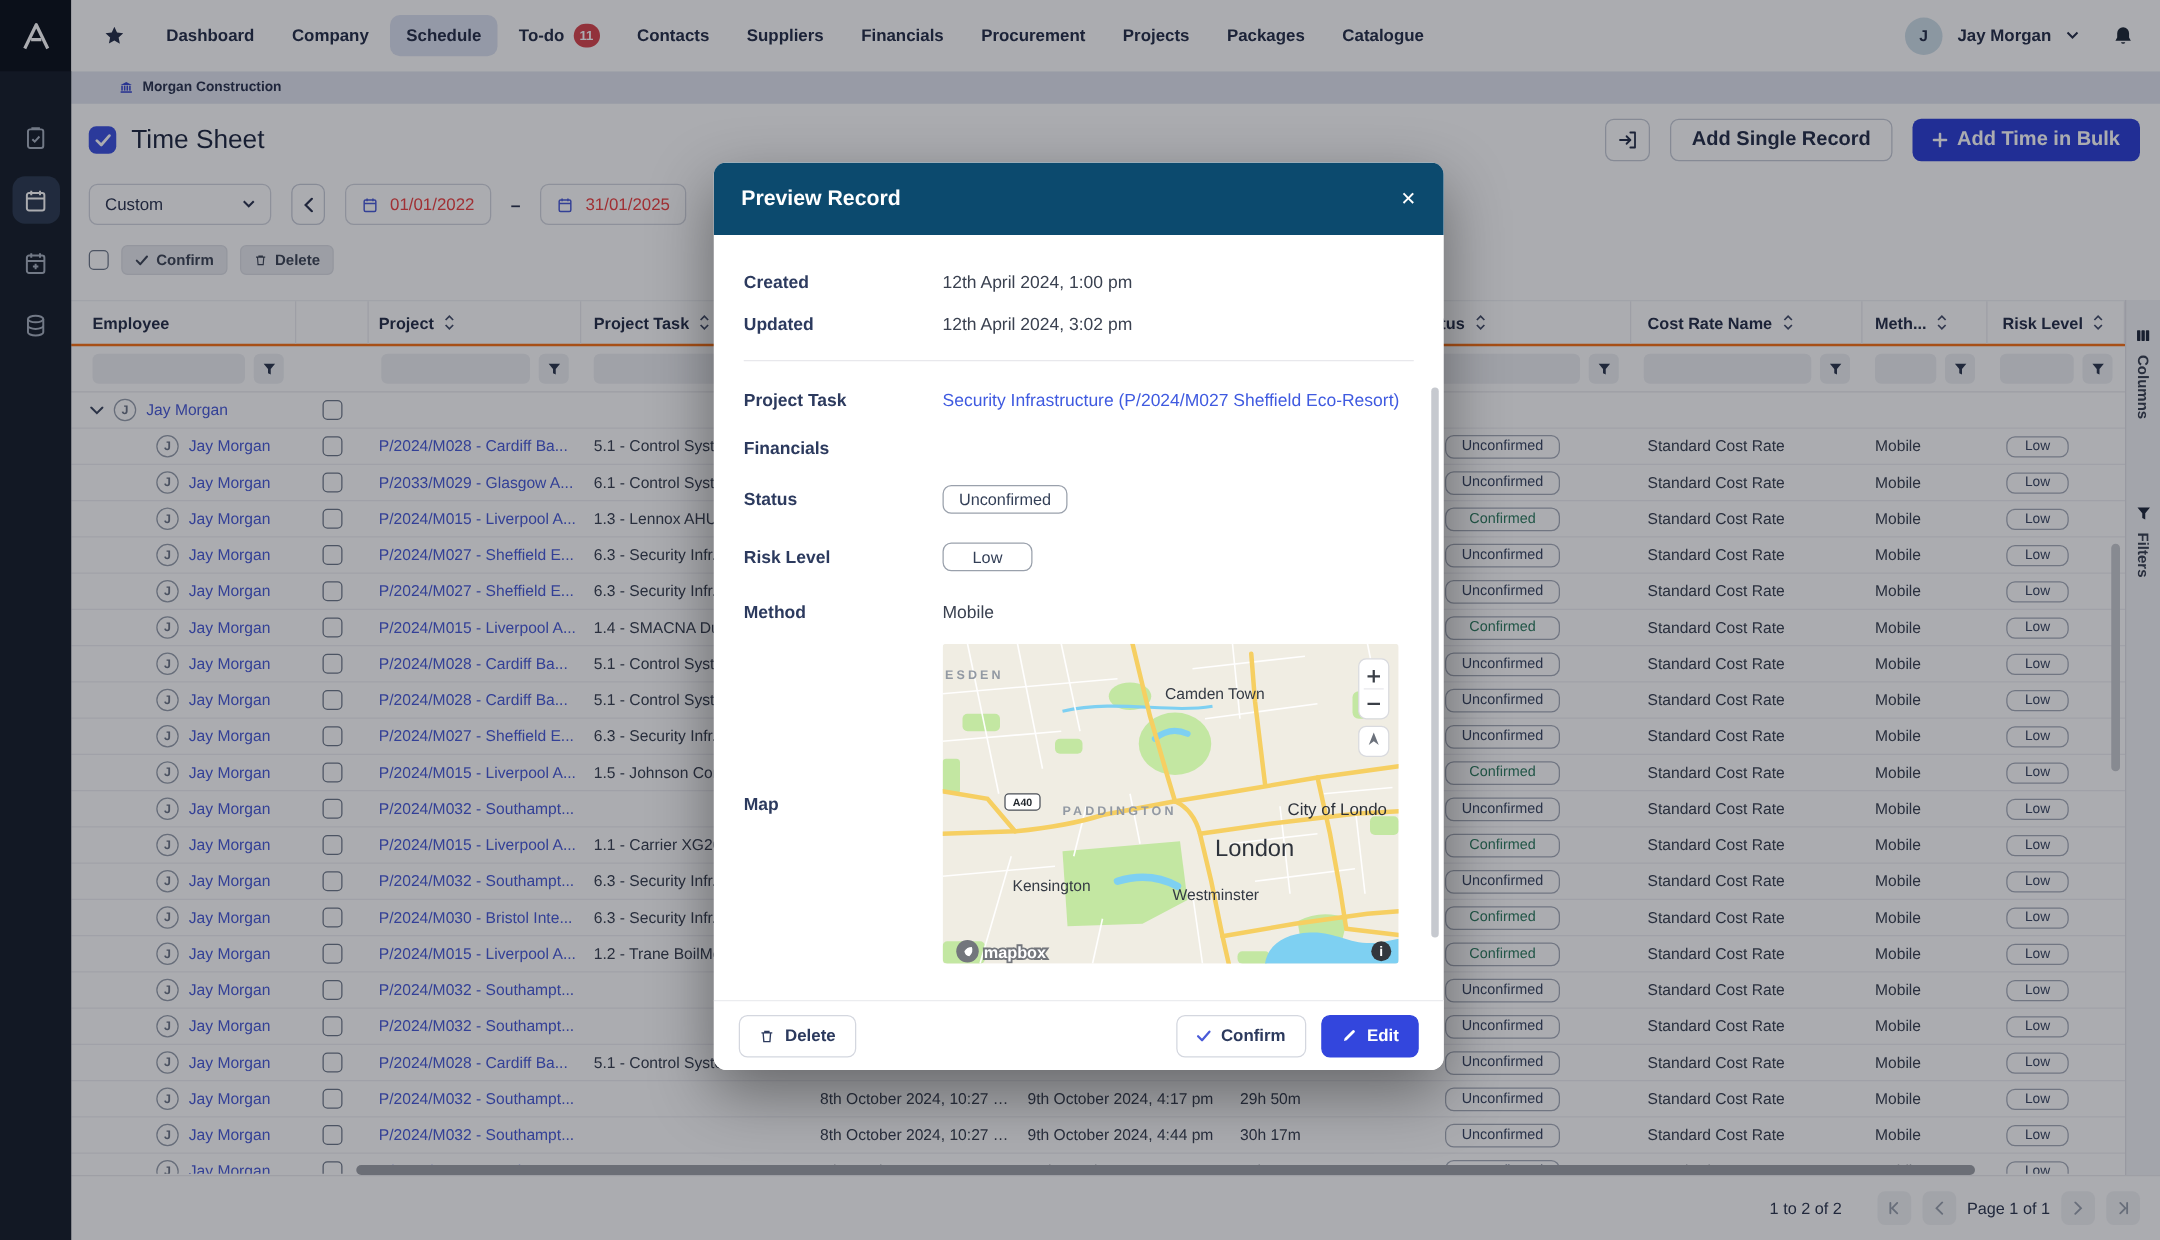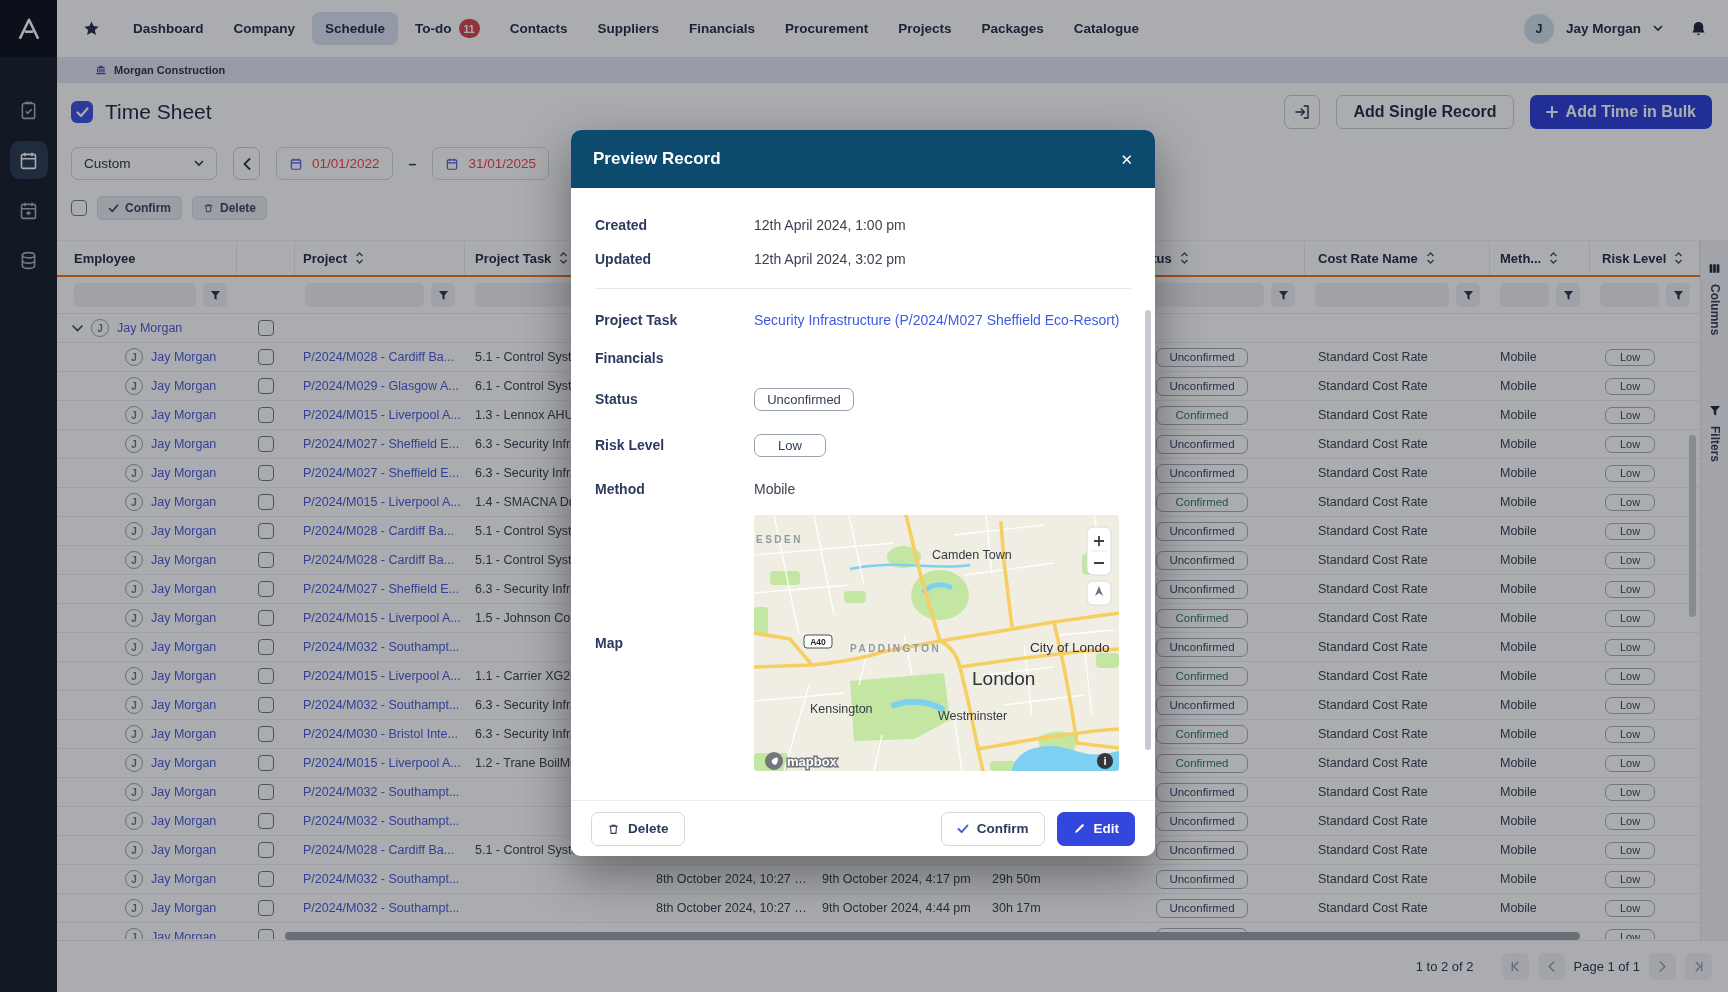--- a/index.html
+++ b/index.html
@@ -501,21 +501,21 @@
             <span class="badge-risk">Low</span>
           </div>
           <div class="t-row tr">
             <div class="b0">
               <span class="avatar-s">J</span>
               <a class="name-link">Jay Morgan</a>
             </div>
             <div class="b1">
               <span class="cb"></span>
             </div>
-            <a class="p-link b2">P/2024/M029 - Glasgow A...</a>
+            <a class="p-link b2">P/2033/M029 - Glasgow A...</a>
             <span class="c-text b3">6.1 - Control Syste...</span>
             <span class="c-text b4"></span>
             <span class="c-text b5"></span>
             <span class="c-text b6"></span>
             <span class="badge-st">Unconfirmed</span>
             <span class="c-text b8">Standard Cost Rate</span>
             <span class="c-text b9">Mobile</span>
             <span class="badge-risk">Low</span>
           </div>
           <div class="t-row tr">

